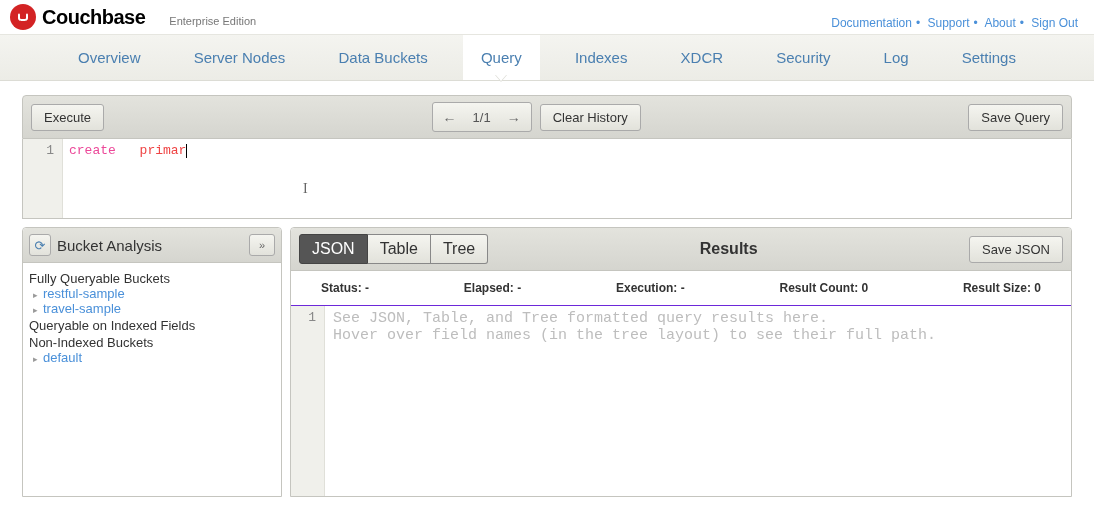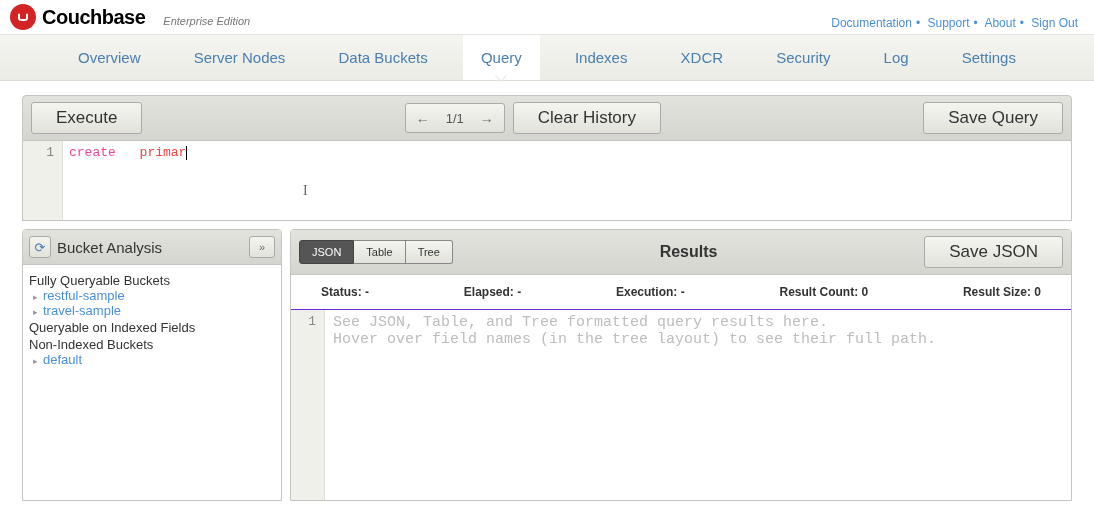--- a/index.html
+++ b/index.html
@@ -3,37 +3,37 @@
 <meta charset="utf-8">
 <style>
   * { box-sizing: border-box; margin: 0; padding: 0; }
   body { font-family: Arial, Helvetica, sans-serif; font-size: 13px; background: #fff; width: 1094px; color: #333; }
 
   
   .topbar { display: flex; align-items: flex-end; justify-content: space-between; padding: 4px 16px 4px 10px; }
   .brand { display: flex; align-items: center; gap: 6px; }
   .logo-circle { width: 26px; height: 26px; border-radius: 50%; background: #d32324; display: flex; align-items: center; justify-content: center; }
   .brand-name { font-size: 20px; font-weight: 700; color: #000; letter-spacing: -0.5px; }
-  .brand-edition { font-size: 11px; color: #777; margin-left: 12px; align-self: flex-end; padding-bottom: 3px; font-style: italic; }
+  .brand-edition { font-size: 11px; color: #777; margin-left: 18px; align-self: flex-end; padding-bottom: 3px; }
   .top-links { font-size: 12px; }
   .top-links a { color: #4a90d9; text-decoration: none; cursor: pointer; }
   .top-links .sep { color: #4a90d9; margin: 0 4px; }
 
   
   .nav { background: linear-gradient(#f4f4f0, #ecece6); border-top: 1px solid #e6e6e0; border-bottom: 1px solid #dcdcd5; display: flex; justify-content: space-between; padding: 0 60px; }
   .nav-item { padding: 14px 18px; font-size: 15px; color: #4a7fb0; cursor: pointer; }
   .nav-item.active { background: #fff; position: relative; }
   .nav-item.active::after { content: ""; position: absolute; bottom: -1px; left: 50%; margin-left: -6px; width: 0; height: 0; border-left: 6px solid transparent; border-right: 6px solid transparent; border-top: 7px solid #fff; filter: drop-shadow(0 1px 0 #dcdcd5); }
 
   
   .main { padding: 14px 22px 0 22px; }
 
   
   .toolbar { background: linear-gradient(#e3e3dd, #d5d5cf); border: 1px solid #c5c5bf; border-radius: 4px 4px 0 0; padding: 6px 8px; display: flex; align-items: center; gap: 8px; }
-  .btn { background: linear-gradient(#f5f5f0, #e2e2db); border: 1px solid #aaa; border-radius: 3px; padding: 5px 24px; font-size: 17px; color: #333; cursor: pointer; }
+  .btn { background: linear-gradient(#f5f5f0, #e2e2db); border: 1px solid #aaa; border-radius: 3px; padding: 5px 12px; font-size: 13px; color: #333; cursor: pointer; }
   .toolbar-center { flex: 1; display: flex; align-items: center; justify-content: center; gap: 8px; }
   .nav-arrows { display: flex; align-items: center; gap: 6px; background: linear-gradient(#f5f5f0,#e2e2db); border:1px solid #aaa; border-radius:3px; padding:3px 4px;}
   .arrow-btn { width: 26px; height: 22px; display:flex; align-items:center; justify-content:center; cursor:pointer; color:#666; font-size:14px;}
   .page-indicator { font-size: 13px; color: #555; margin: 0 4px; }
 
   
   .editor { border: 1px solid #c5c5bf; border-top: none; background: #fff; height: 80px; display:flex; }
   .gutter { width: 40px; background: #f0f0eb; border-right: 1px solid #e0e0d9; text-align: right; padding: 4px 8px 0 0; font-family: "Courier New", monospace; font-size: 13px; color: #888; }
   .code-area { flex:1; padding: 4px 6px; font-family: "Courier New", monospace; font-size: 13px; position: relative; }
   .code-kw { color: #ec4899; }
@@ -52,21 +52,21 @@
   .collapse-btn { width:26px; height:22px; border:1px solid #aaa; border-radius:3px; background:linear-gradient(#f5f5f0,#e2e2db); display:flex; align-items:center; justify-content:center; cursor:pointer; font-size:11px; color:#666;}
   .bucket-body { padding: 6px 6px; font-size:13px; min-height: 220px;}
   .bucket-body .group { color:#333; margin-top:2px;}
   .bucket-body .item { color:#4a90d9; cursor:pointer; padding-left:4px;}
   .tri { color:#999; font-size:9px; display:inline-block; width:10px;}
 
   
   .results-panel { flex:1; border:1px solid #c5c5bf; border-radius:4px 4px 0 0; background:#fff; display:flex; flex-direction:column;}
   .results-header { background: linear-gradient(#e3e3dd,#d5d5cf); border-bottom:1px solid #c5c5bf; display:flex; align-items:center; padding:6px 8px; gap:8px; border-radius:4px 4px 0 0;}
   .tab-group { display:flex; }
-  .tab { padding:5px 12px; font-size:11px; border:1px solid #888; background:linear-gradient(#f5f5f0,#e2e2db); cursor:pointer; color:#333;}
+  .tab { padding:5px 12px; font-size:16px; border:1px solid #888; background:linear-gradient(#f5f5f0,#e2e2db); cursor:pointer; color:#333;}
   .tab + .tab { border-left:none; }
   .tab:first-child { border-radius:3px 0 0 3px;}
   .tab:last-child { border-radius:0 3px 3px 0;}
   .tab.active { background:#555; color:#fff; border-color:#444;}
   .results-title { flex:1; text-align:center; font-weight:700; font-size:16px;}
   .stats { display:flex; justify-content:space-between; padding:10px 30px; font-size:12px; font-weight:700; color:#333; border-bottom:1px solid #6d28d9; background:#fff;}
   .stats span { font-weight:700; }
   .results-body { flex:1; display:flex; min-height:190px;}
   .results-gutter { width:34px; background:#f0f0eb; border-right:1px solid #e0e0d9; text-align:right; padding:4px 8px 0 0; font-family:"Courier New",monospace; font-size:13px; color:#888;}
   .results-code { flex:1; padding:4px 8px; font-family:"Courier New",monospace; font-size:15px; color:#bdbdbd; white-space:pre-wrap;}

